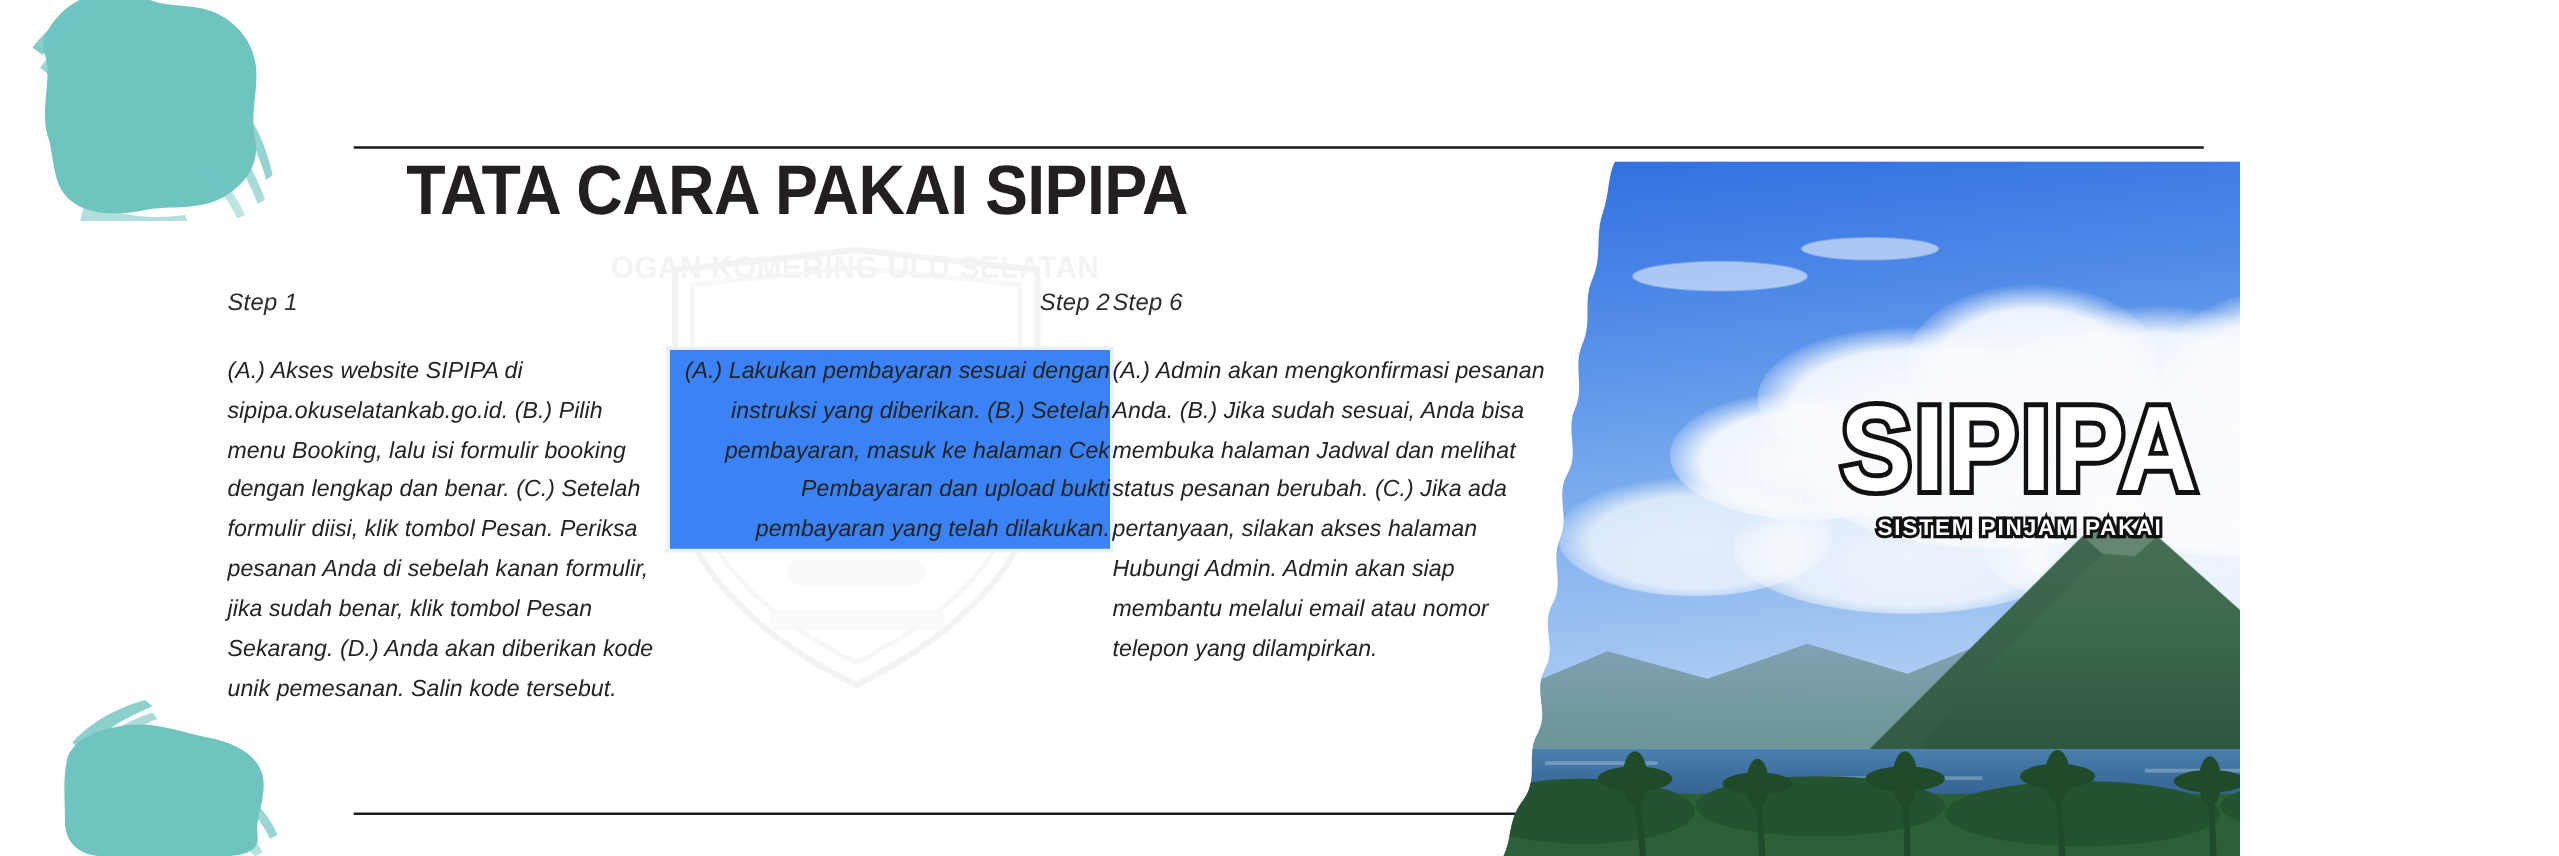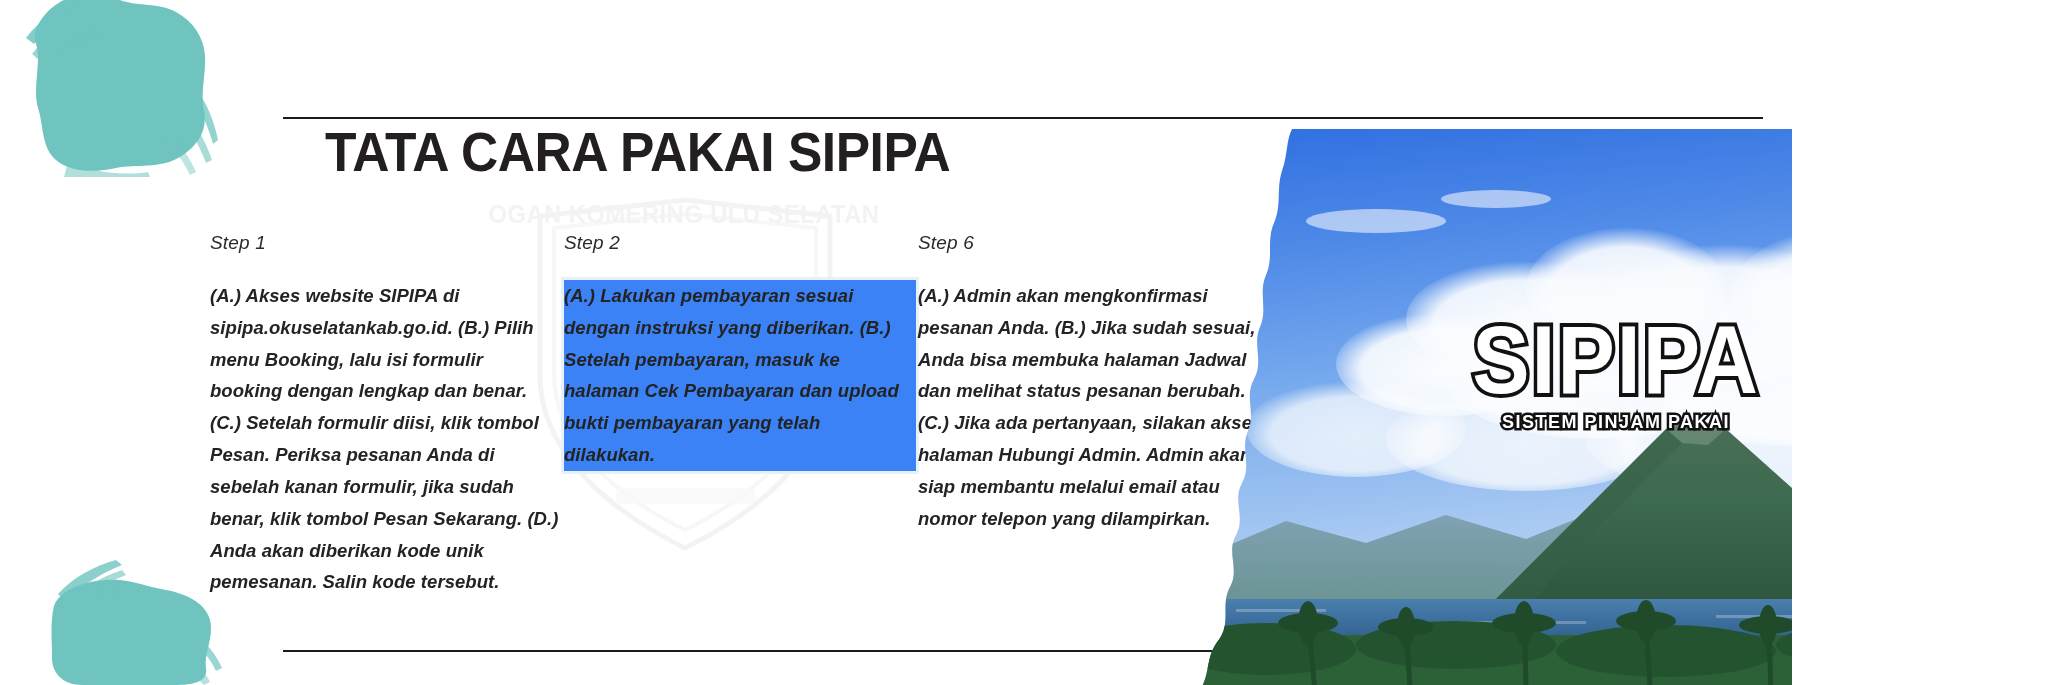--- a/index.html
+++ b/index.html
@@ -24,32 +24,32 @@
     letter-spacing:-0.5px;
     transform:scaleX(0.92);transform-origin:left top;
     white-space:nowrap;
   }
 
   
   #watermark{position:absolute;left:520px;top:196px;width:330px;height:360px;opacity:.5;}
   #watermark svg{display:block;}
 
   
-  .col{position:absolute;top:232px;margin-left:28px;}
+  .col{position:absolute;top:232px;}
   #col1{left:182px;width:350px;}
-  #col2{left:536px;width:352px;}
+  #col2{left:536px;width:352px;text-align:right;}
   #col3{left:890px;width:352px;}
 
   .step-label{
     font-size:19px;font-style:italic;color:#2b2b2b;
     margin:0 0 26px 0;letter-spacing:.2px;
   }
   .step-body{
     font-size:18.5px;font-style:italic;color:#232323;
-    line-height:1.72;margin:0;letter-spacing:.05px;font-weight:bold;
+    line-height:1.72;margin:0;letter-spacing:.05px;
   }
   #col2 .step-body{
     background:#3b82f6;
     box-shadow:0 0 0 3px #e8f1fa;
   }
 
   
   #photo{
     position:absolute;left:1196px;top:105px;width:851px;height:580px;
     overflow:hidden;

